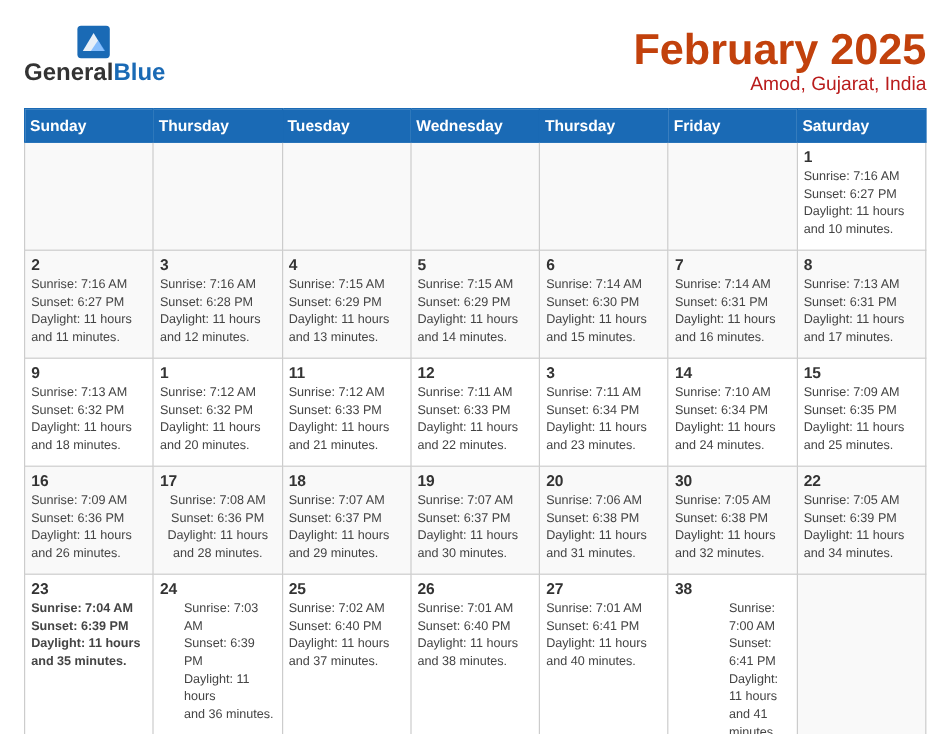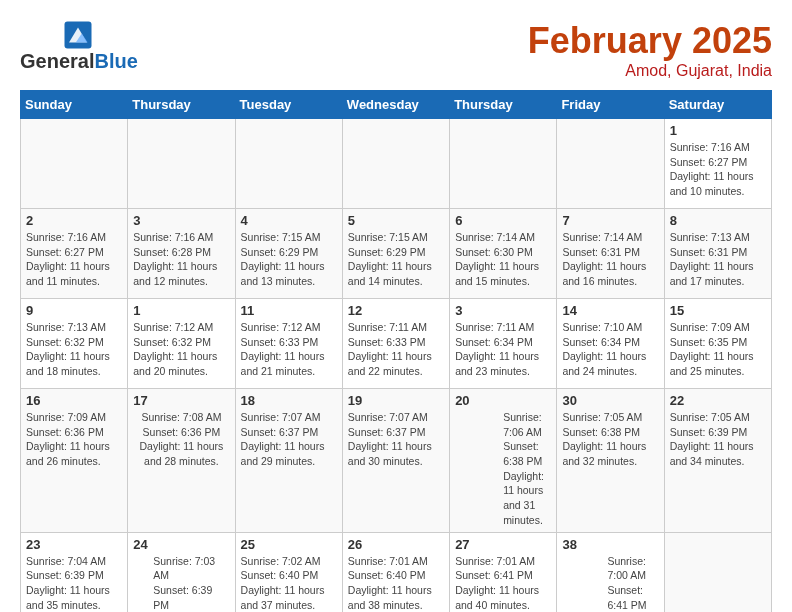--- a/index.html
+++ b/index.html
@@ -258,21 +258,21 @@
         </td>
         <td>
           <span class="day-num">19</span>
           <div class="day-info" style="white-space: pre-line;">Sunrise: 7:07 AM
 Sunset: 6:37 PM
 Daylight: 11 hours
 and 30 minutes.</div>
         </td>
         <td>
           <span class="day-num">20</span>
-          <div class="day-info" style="white-space: pre-line; margin-left: 48px;">Sunrise: 7:06 AM
+          <div class="day-info" style="white-space: pre-line;">Sunrise: 7:06 AM
 Sunset: 6:38 PM
 Daylight: 11 hours
 and 31 minutes.</div>
         </td>
         <td>
           <span class="day-num">30</span>
           <div class="day-info" style="white-space: pre-line;">Sunrise: 7:05 AM
 Sunset: 6:38 PM
 Daylight: 11 hours
 and 32 minutes.</div>
@@ -281,21 +281,21 @@
           <span class="day-num">22</span>
           <div class="day-info" style="white-space: pre-line;">Sunrise: 7:05 AM
 Sunset: 6:39 PM
 Daylight: 11 hours
 and 34 minutes.</div>
         </td>
       </tr>
       <tr>
         <td>
           <span class="day-num">23</span>
-          <div class="day-info" style="white-space: pre-line;">Sunrise: 7:04 AM
+          <div class="day-info" style="white-space: pre-line; font-weight: bold;">Sunrise: 7:04 AM
 Sunset: 6:39 PM
 Daylight: 11 hours
 and 35 minutes.</div>
         </td>
         <td>
           <span class="day-num">24</span>
           <div class="day-info" style="white-space: pre-line; margin-left: 20px;">Sunrise: 7:03 AM
 Sunset: 6:39 PM
 Daylight: 11 hours
 and 36 minutes.</div>

